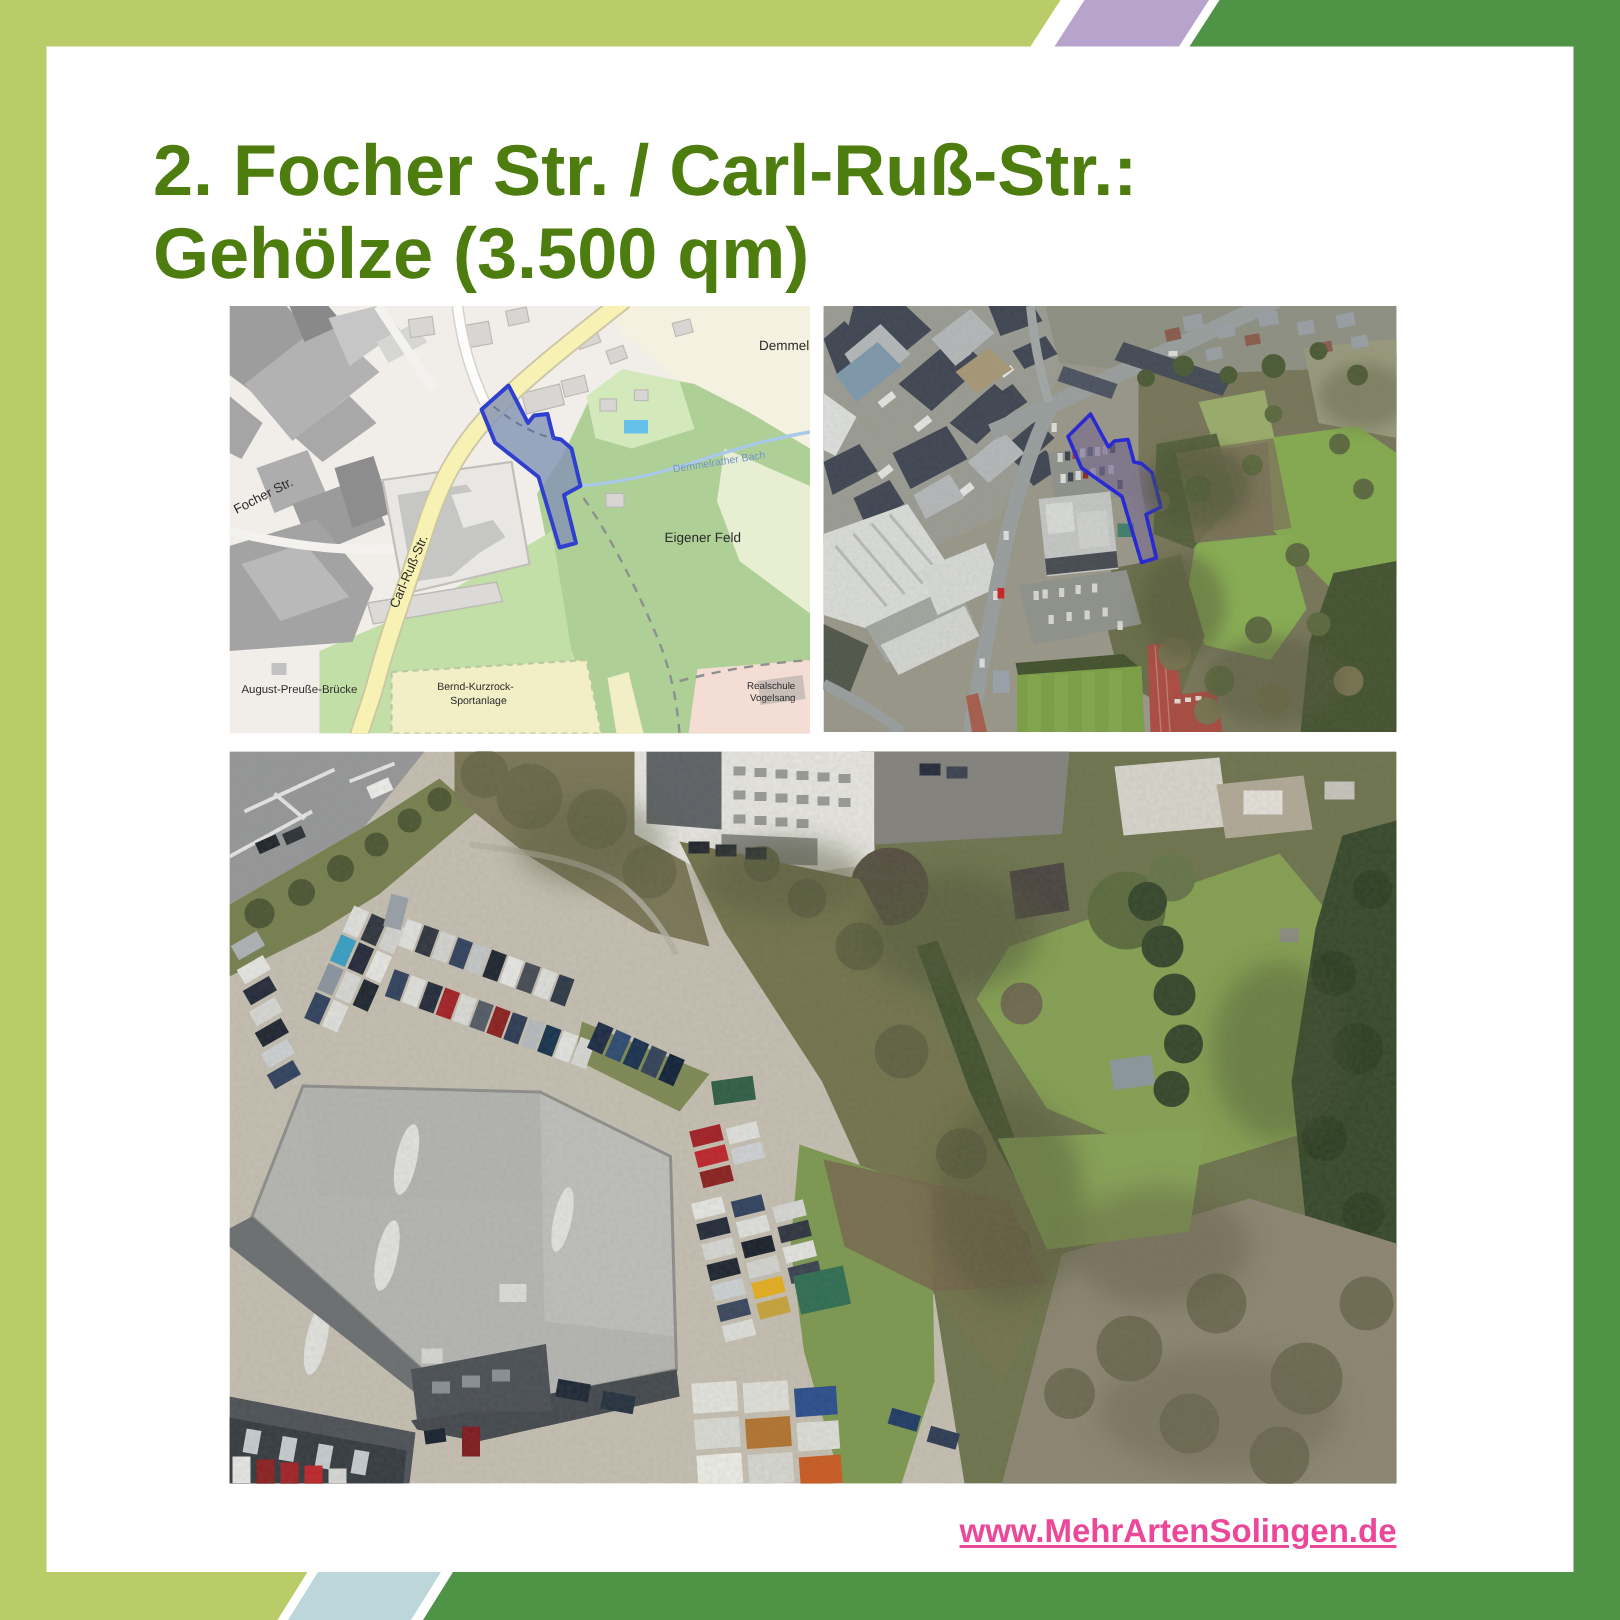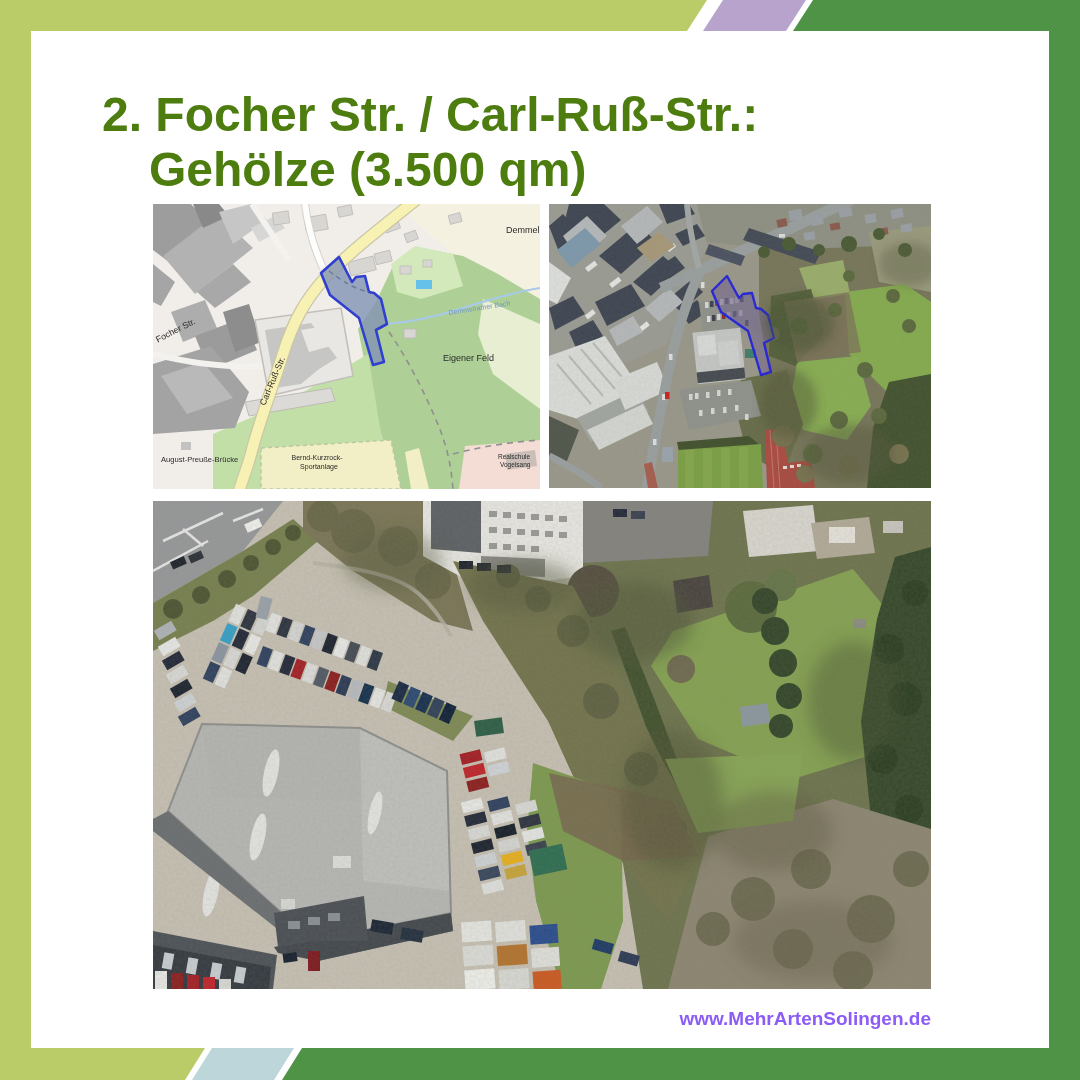--- a/index.html
+++ b/index.html
@@ -24,21 +24,21 @@
 
   <polygon points="0,1048 205,1048 185,1080 0,1080" fill="#bacc68"></polygon>
 
   <polygon points="212,1048 294,1048 274,1080 192,1080" fill="#bdd6da"></polygon>
 
   <polygon points="302,1048 1080,1048 1080,1080 282,1080" fill="#4f9347"></polygon>
 </svg>
 
 <div class="abs" style="left:102px;top:87px;width:900px;color:#4d7c0f;font-weight:bold;font-size:48px;line-height:55px;">
 2.&nbsp;Focher Str. / Carl-Ruß-Str.:<br>
-<span style="margin-left:47px">Gehölze (3.500 qm)</span>
+<span style="">Gehölze (3.500 qm)</span>
 </div>
 
 <svg class="abs" style="left:153px;top:204px" width="387" height="285" viewBox="0 0 387 285">
 
   <rect width="387" height="285" fill="#f1eeea"></rect>
 
   <polygon points="250,0 387,0 387,95 300,50 262,18" fill="#f4f1e1"></polygon>
 
   <polygon points="222,100 240,62 268,44 310,52 345,70 387,95 387,285 245,285 228,230 212,160 205,125" fill="#aed096"></polygon>
 
@@ -695,13 +695,13 @@
     <ellipse cx="620" cy="330" rx="60" ry="40" fill="#5d5a42" opacity="0.4"></ellipse>
     <ellipse cx="700" cy="200" rx="45" ry="60" fill="#43512f" opacity="0.4"></ellipse>
     <ellipse cx="370" cy="85" rx="55" ry="26" fill="#55583a" opacity="0.45"></ellipse>
     <ellipse cx="660" cy="440" rx="80" ry="40" fill="#6a6550" opacity="0.45"></ellipse>
     <ellipse cx="240" cy="60" rx="50" ry="30" fill="#5a5c40" opacity="0.4"></ellipse>
   </g>
 
   <rect width="778" height="488" fill="#808080" filter="url(#grain)" opacity="0.35"></rect>
 </svg>
 
-<div class="abs" style="left:0;top:1008px;width:931px;text-align:right;color:#8b5cf6;font-weight:bold;font-size:19px;">www.MehrArtenSolingen.de</div>
+<div class="abs" style="left:0;top:1008px;width:931px;text-align:right;color:#ec4899;font-weight:bold;font-size:22px;text-decoration:underline;">www.MehrArtenSolingen.de</div>
 
 </body></html>

